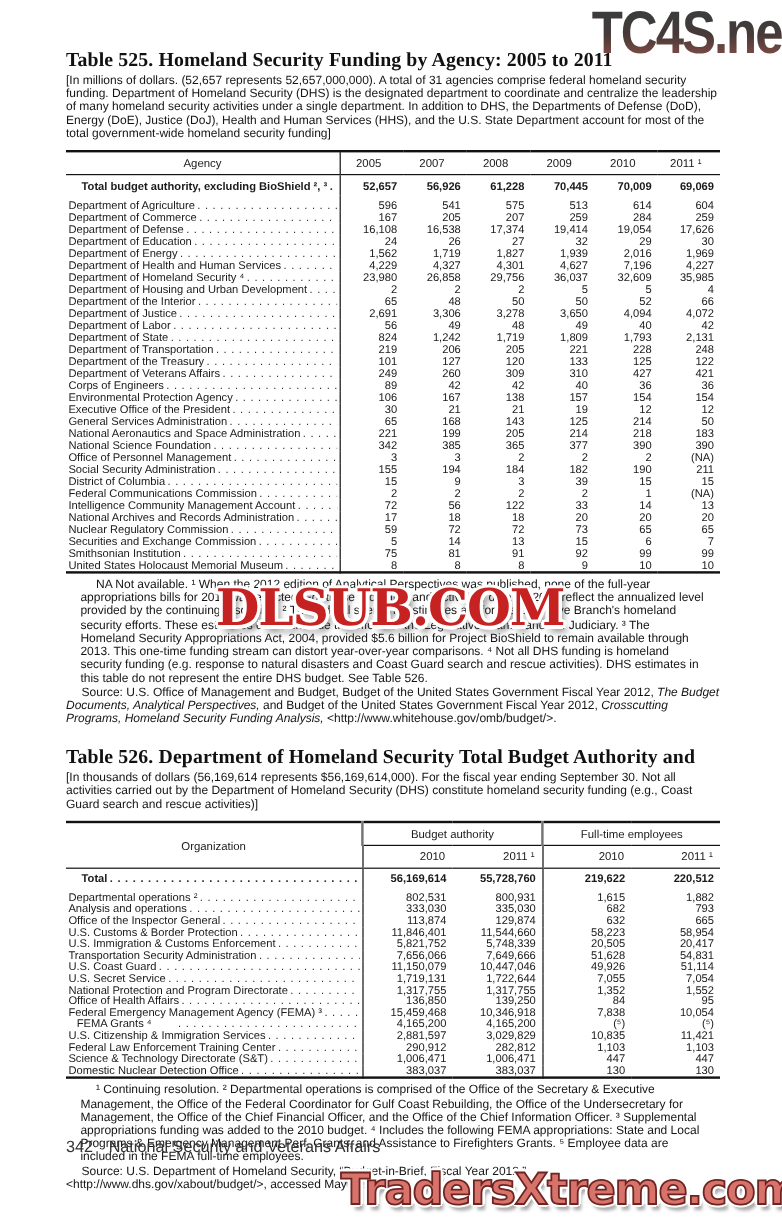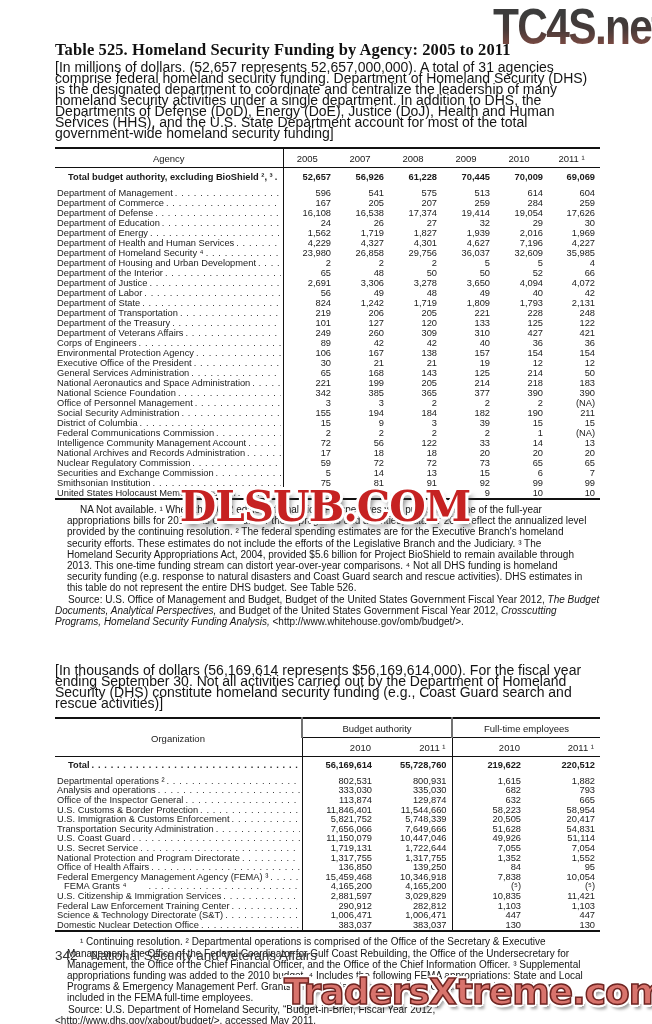--- a/index.html
+++ b/index.html
@@ -4,21 +4,21 @@
 <style>
   html,body{margin:0;padding:0;background:#fff;}
   .page{position:relative;width:652px;height:1024px;background:#fff;overflow:hidden;
         font-family:"Liberation Sans",sans-serif;color:#1a1a1a;}
   .content{position:absolute;left:55px;top:0;width:545px;}
 
   .tbl-title{margin:0;font-family:"Liberation Serif",serif;font-weight:700;
              font-size:16.5px;line-height:19px;letter-spacing:.1px;color:#111;}
   .t525-title{margin-top:40px;}
   .t526-title{margin-top:16px;}
-  .intro{margin:3px 0 0;font-size:14px;line-height:11px;color:#141414;}
+  .intro{margin:3px 0 0;font-size:10px;line-height:11px;color:#141414;}
 
   table{border-collapse:collapse;table-layout:fixed;width:545px;margin-top:8px;
         border-top:2px solid #111;border-bottom:2px solid #111;}
   thead th{font-weight:400;font-size:9.5px;line-height:11px;border-bottom:1px solid #111;
            padding:4px 0 3px;}
   th.lblh,th.orgh{text-align:center;}
   th.grp{border-left:2px solid #737373;text-align:center;}
   th.yr{text-align:right;padding-right:6px;}
   th.yr.vd{border-left:1px solid #111;}
   th.num{text-align:center;padding-right:5px;}
@@ -102,21 +102,21 @@
             </td>
             <td class="num vd">52,657</td>
             <td class="num">56,926</td>
             <td class="num">61,228</td>
             <td class="num">70,445</td>
             <td class="num">70,009</td>
             <td class="num">69,069</td>
           </tr>
           <tr class="first">
             <td class="lbl">
-              <span class="t">Department of Management</span>
+              <span class="t">Department of Agriculture</span>
               <span class="dots"> . . . . . . . . . . . . . . . . . . . . . . . . . . . . . . . . . . . . . . . . . . . . . . . . . . . . . . . . . . . . . . . . . . . . . . . . . . . . . . . . . . . . . . . . . . . . . . . . . . . . . . . . . . . . . . . . . . . . . . . . . . . . . . . . . . . . . . . . . . . . . . . . . . . . . . . . . . . . . . . .</span>
             </td>
             <td class="num vd">596</td>
             <td class="num">541</td>
             <td class="num">575</td>
             <td class="num">513</td>
             <td class="num">614</td>
             <td class="num">604</td>
           </tr>
           <tr>
@@ -477,21 +477,21 @@
             <td class="num">8</td>
             <td class="num">9</td>
             <td class="num">10</td>
             <td class="num">10</td>
           </tr>
         </tbody>
       </table>
     <p class="fn" id="fn525">NA Not available. ¹ When the 2012 edition of Analytical Perspectives was published, none of the full-year appropriations bills for 2011 was enacted. For those programs and activities, data for 2011 reflect the annualized level provided by the continuing resolution. ² The federal spending estimates are for the Executive Branch's homeland security efforts. These estimates do not include the efforts of the Legislative Branch and the Judiciary. ³ The Homeland Security Appropriations Act, 2004, provided $5.6 billion for Project BioShield to remain available through 2013. This one-time funding stream can distort year-over-year comparisons. ⁴ Not all DHS funding is homeland security funding (e.g. response to natural disasters and Coast Guard search and rescue activities). DHS estimates in this table do not represent the entire DHS budget. See Table 526.</p>
     <p class="fn src" id="src525"><span>Source: U.S. Office of Management and Budget, Budget of the United States Government Fiscal Year 2012, </span><i>The Budget Documents, Analytical Perspectives,</i><span> and Budget of the United States Government Fiscal Year 2012, </span><i>Crosscutting Programs, Homeland Security Funding Analysis,</i><span> &lt;http://www.whitehouse.gov/omb/budget/&gt;.</span></p>
 
-    <h1 class="tbl-title t526-title"><br></h1>
+    <h1 class="tbl-title t526-title"><span>Table 526. Department of Homeland Security Total Budget Authority and</span><br></h1>
     <p class="intro">[In thousands of dollars (56,169,614 represents $56,169,614,000). For the fiscal year ending September 30. Not all activities carried out by the Department of Homeland Security (DHS) constitute homeland security funding (e.g., Coast Guard search and rescue activities)]</p>
     <table id="t526">
         <colgroup>
           <col style="width: 247px;">
           <col style="width: 75px;">
           <col style="width: 75px;">
           <col style="width: 74px;">
           <col style="width: 74px;">
         </colgroup>
         <thead>

